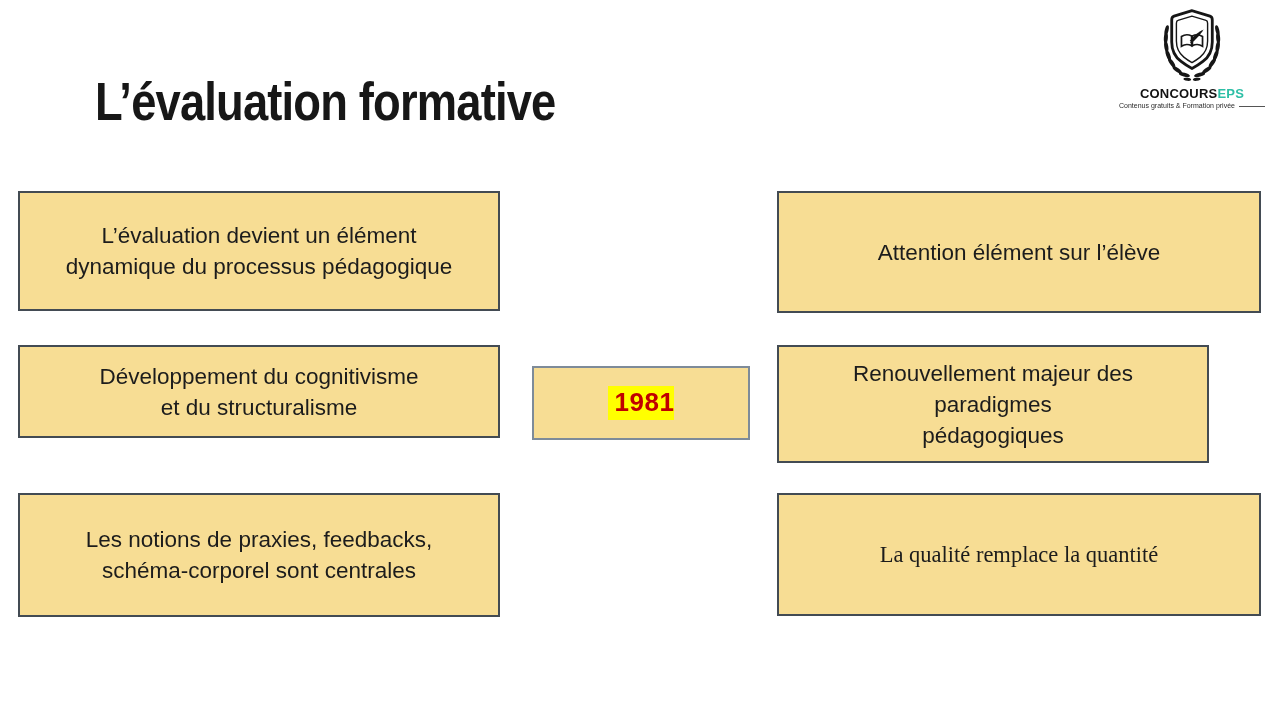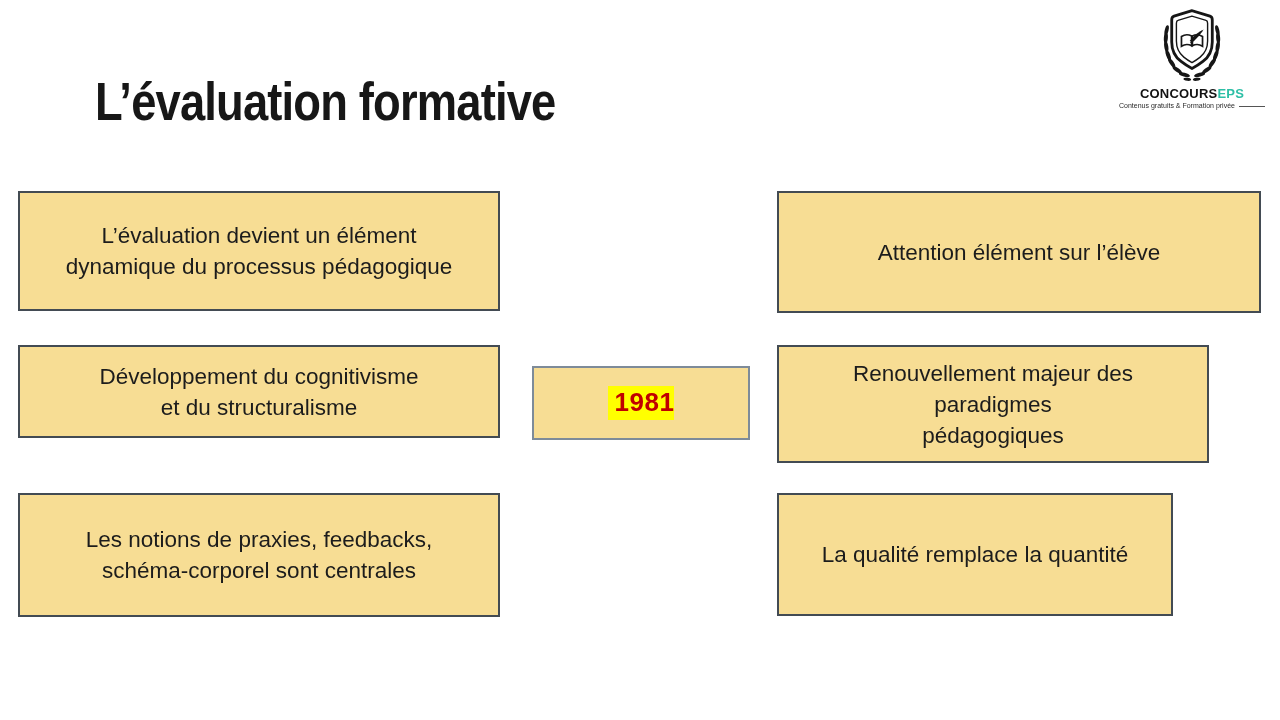--- a/index.html
+++ b/index.html
@@ -42,21 +42,21 @@
     font-size: 22.5px;
     line-height: 31px;
     color: #1c1c1c;
     padding: 6px 14px;
   }
   .box-l1 { left: 18px;  top: 191px; width: 482px; height: 120px; }
   .box-l2 { left: 18px;  top: 345px; width: 482px; height: 93px; }
   .box-l3 { left: 18px;  top: 493px; width: 482px; height: 124px; }
   .box-r1 { left: 777px; top: 191px; width: 484px; height: 122px; }
   .box-r2 { left: 777px; top: 345px; width: 432px; height: 118px; }
-  .box-r3 { left: 777px; top: 493px; width: 396px; height: 123px; }
+  .box-r3 { left: 777px; top: 493px; width: 484px; height: 123px; font-family: Liberation Serif, serif; }
 
   
   .year-box {
     position: absolute;
     left: 532px; top: 366px; width: 218px; height: 74px;
     box-sizing: border-box;
     background: var(--box-fill, #F7DD94);
     border: 2px solid var(--year-border, #7E8B99);
     display: flex;
     justify-content: center;

